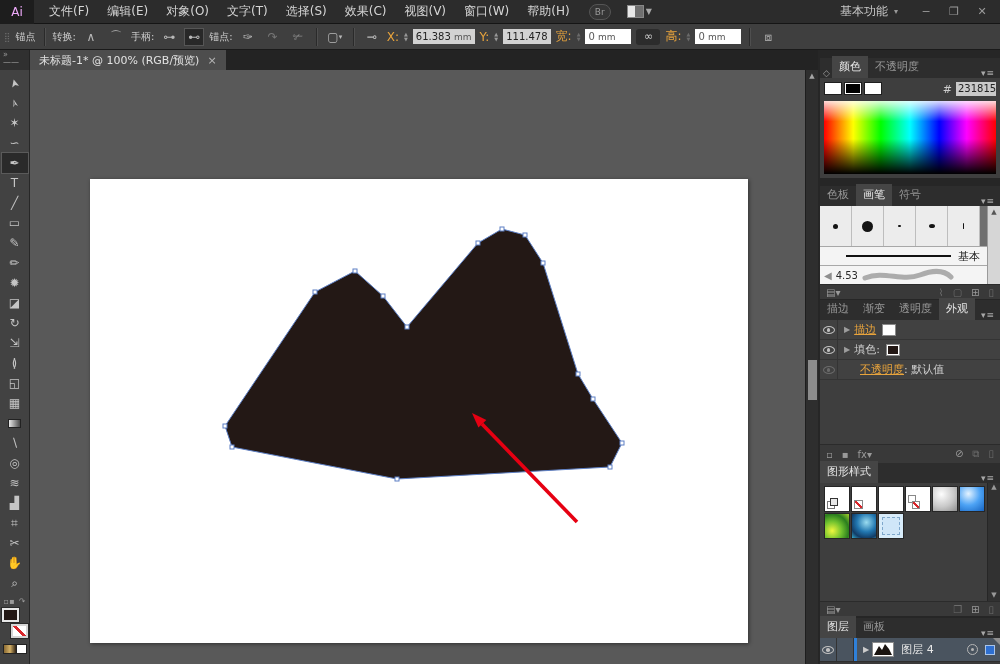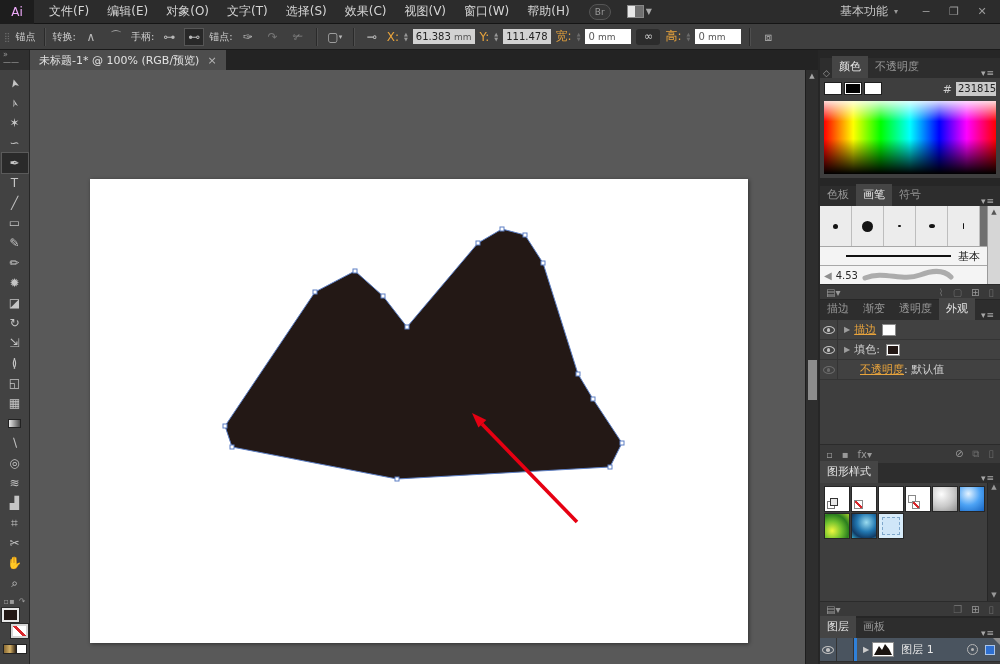--- a/index.html
+++ b/index.html
@@ -567,21 +567,21 @@
             <span class="eye"></span>
           </span>
         <span class="l-cell"></span>
         <span class="l-blue"></span>
         <span class="l-tri">▶</span>
         <span class="l-thumb">
           <svg width="20" height="13" viewBox="0 0 20 13">
               <polygon points="1,12 6,3 9,7 12,1 16,6 19,12" fill="#1a1410"></polygon>
             </svg>
         </span>
-        <span class="l-name">图层 1</span>
+        <span class="l-name">图层 4</span>
         <span class="l-right">
           <span class="l-target"></span>
           <span class="l-selbox"></span>
         </span>
         <span class="l-fold"></span>
       </div>
       <div class="layer-rest"></div>
     </div>
   </div>
 </div>

